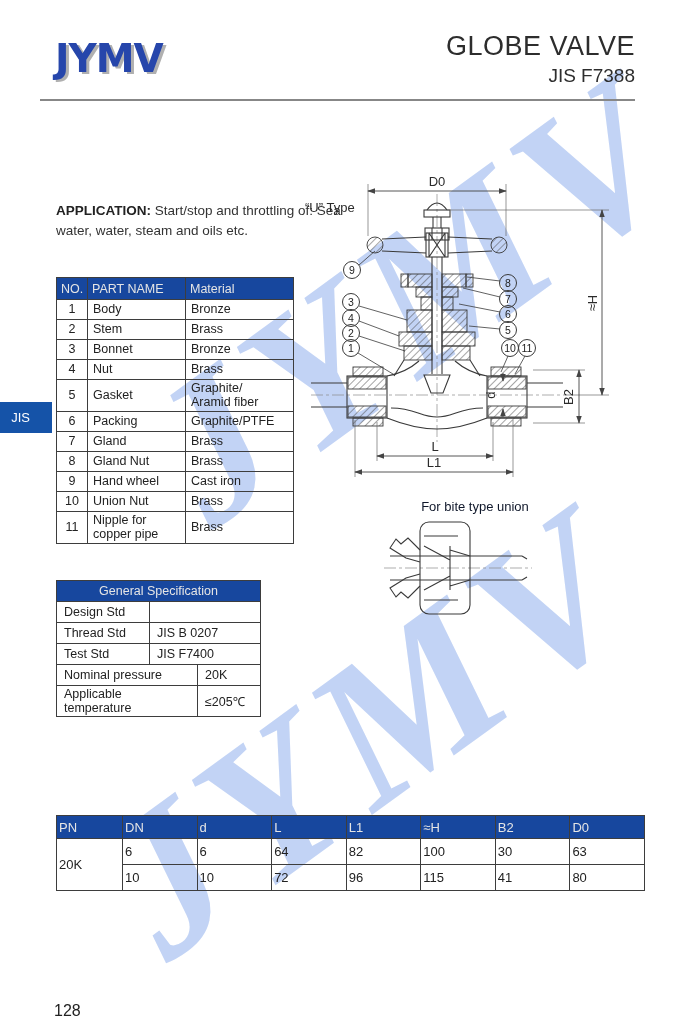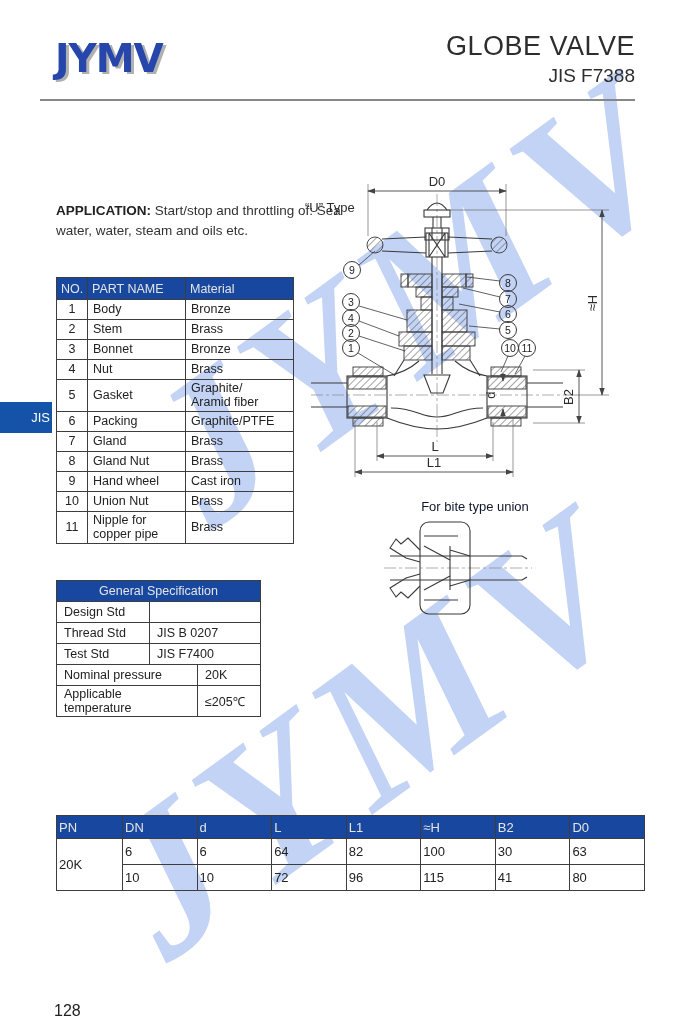--- a/index.html
+++ b/index.html
@@ -43,21 +43,21 @@
   .spec th { height:18px; text-align:center; padding:1px 2px; }
   .spec td { height:18px; padding:1px 7px; }
   .dims { position:absolute; left:56px; top:815px; width:589px; table-layout:fixed; font-size:13px; color:#222; text-align:left; }
   .dims th { height:20px; padding:1px 2px; }
   .dims td { height:23px; padding:1px 2px; }
   
   .jis-tab {
     position:absolute; left:0; top:402px; width:52px; height:31px; z-index:2;
     background:#1553a8; color:#fff; font-size:13px;
     display:flex; align-items:center; justify-content:flex-end;
-    padding-right:2px; box-sizing:border-box;
+    padding-right:22px; box-sizing:border-box;
   }
   
   .valve-svg { position:absolute; left:295px; top:170px; width:380px; height:310px; z-index:1; }
   .union-svg { position:absolute; left:380px; top:516px; width:160px; height:110px; z-index:1; }
   .union-cap { position:absolute; left:390px; top:499px; width:170px; z-index:1; text-align:center; font-size:13px; color:#0f172a; }
   .pagenum   { position:absolute; left:54px; top:962px; z-index:1; font-size:16px; color:#222;margin-top:40px; }
   
   .ln    { stroke:#3a3a3a; stroke-width:1.1; fill:none; }
   .hatch { fill:url(#hatch); stroke:#3a3a3a; stroke-width:.9; }
   .cl    { stroke:#8a8a8a; stroke-width:.7; stroke-dasharray:12 3 3 3; fill:none; }

